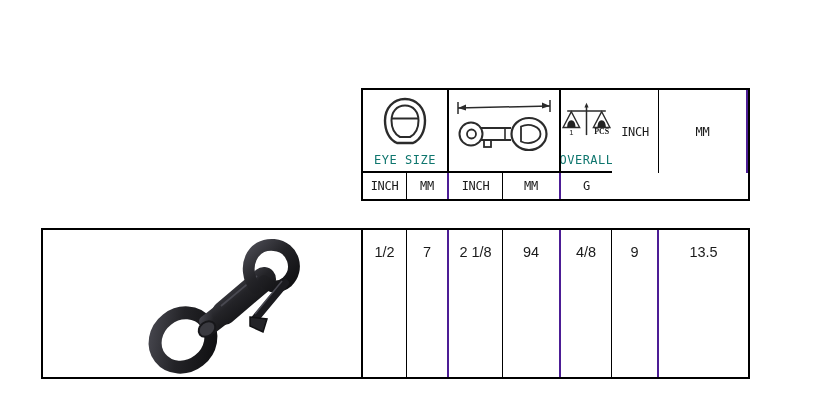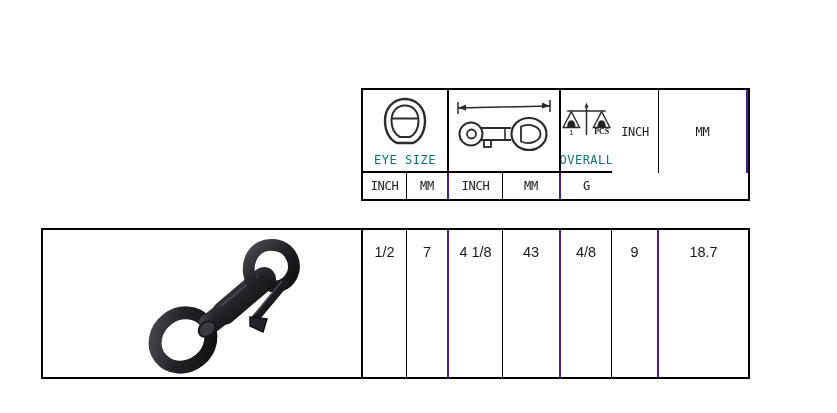--- a/index.html
+++ b/index.html
@@ -141,20 +141,20 @@
 
         <line x1="242" y1="53" x2="212" y2="89" stroke="#1b1b1f" stroke-width="8" stroke-linecap="round"></line>
         <line x1="239" y1="51" x2="212" y2="84" stroke="#55555e" stroke-width="1.5" opacity="0.8"></line>
 
         <path d="M207,87 l17,2 l-4,13 l-13,-6 z" fill="#242428" stroke="#101012" stroke-width="1.5"></path>
       </svg>
     </div>
 
     <div class="d-val br1">1/2</div>
     <div class="d-val br2">7</div>
-    <div class="d-val br1">4 1/8</div>
-    <div class="d-val br2">43</div>
+    <div class="d-val br1">2 1/8</div>
+    <div class="d-val br2">94</div>
     <div class="d-val br1">4/8</div>
     <div class="d-val br2">9</div>
-    <div class="d-val">18.7</div>
+    <div class="d-val">13.5</div>
   </div>
 
 </div>
 
 </body></html>

